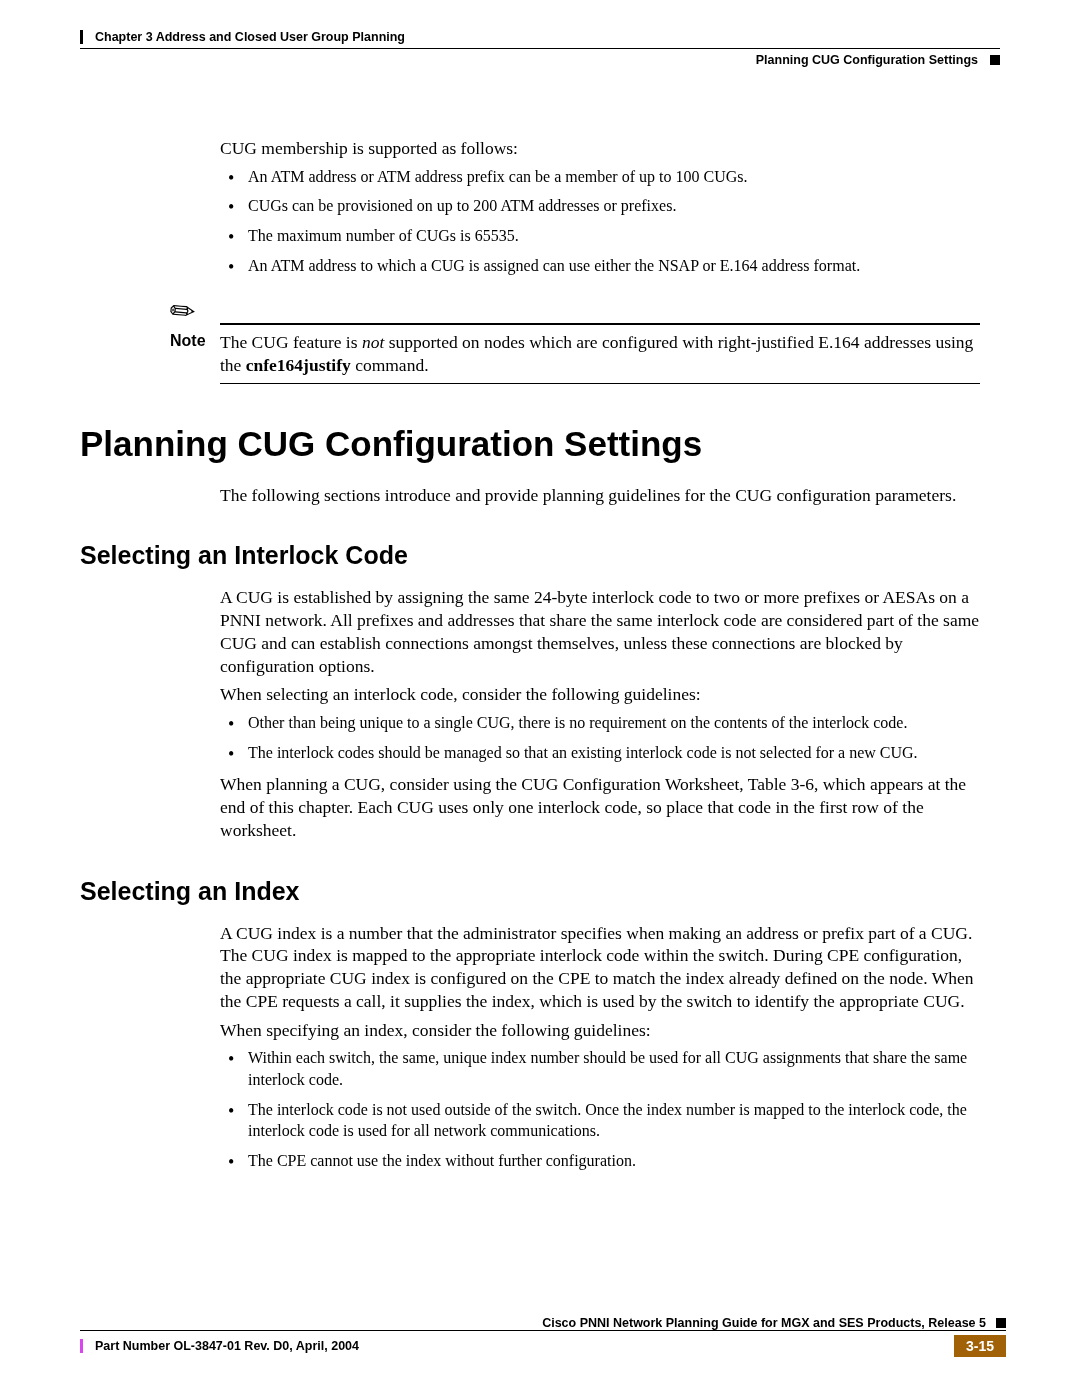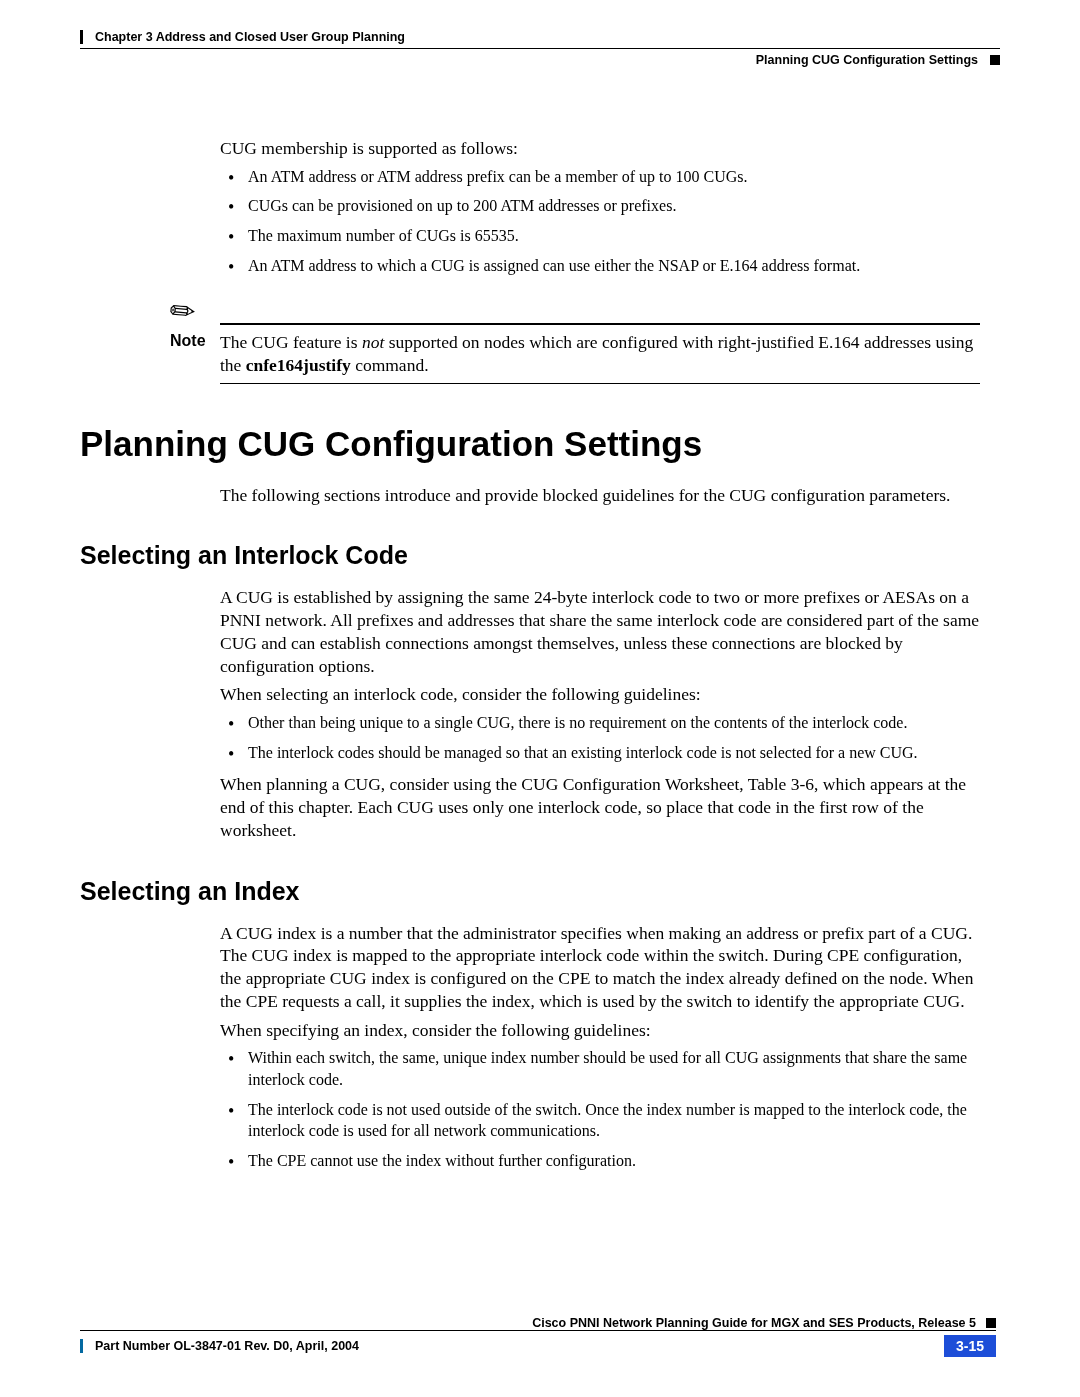--- a/index.html
+++ b/index.html
@@ -130,21 +130,21 @@
   h2.h2 {
     font-family: Arial, Helvetica, sans-serif;
     font-weight: bold;
     font-size: 25px;
     margin: 35px 0 16px 0;
   }
   .interlock-italic { }
   .footer {
     position: absolute;
     left: 80px;
-    right: 84px;
+    right: 74px;
     bottom: 40px;
   }
   .footer-rule {
     border: none;
     border-top: 1px solid #000;
   }
   .footer-top {
     display: flex;
     justify-content: flex-end;
     align-items: center;
@@ -163,25 +163,25 @@
   .footer-bot {
     display: flex;
     justify-content: space-between;
     align-items: center;
     margin-top: 4px;
   }
   .footer-part {
     font-family: Arial, Helvetica, sans-serif;
     font-weight: bold;
     font-size: 12.5px;
-    border-left: 3px solid #0369a1;
+    border-left: 3px solid #d946ef;
     padding-left: 12px;
   }
   .page-badge {
-    background: #1d4ed8;
+    background: #a16207;
     color: #fff;
     font-family: Arial, Helvetica, sans-serif;
     font-weight: bold;
     font-size: 14px;
     padding: 3px 12px;
   }
 </style>
 </head>
 <body>
 
@@ -210,21 +210,21 @@
     <div class="note-label">Note</div>
     <div class="note-text">
       <span>The CUG feature is </span><span class="italic">not</span><span> supported on nodes which are configured with right-justified E.164 addresses using the </span><span class="bold">cnfe164justify</span><span> command.</span>
     </div>
   </div>
   <hr class="note-rule-bot">
 </div>
 
 <h1 class="h1">Planning CUG Configuration Settings</h1>
 <div class="body-indent">
-  <p class="para">The following sections introduce and provide blocked guidelines for the CUG configuration parameters.</p>
+  <p class="para">The following sections introduce and provide planning guidelines for the CUG configuration parameters.</p>
 </div>
 
 <h2 class="h2">Selecting an Interlock Code</h2>
 <div class="body-indent">
   <p class="para">
     <span>A CUG is established by assigning the same 24-byte </span><span class="interlock-italic">interlock code</span><span> to two or more prefixes or AESAs on a PNNI network. All prefixes and addresses that share the same interlock code are considered part of the same CUG and can establish connections amongst themselves, unless these connections are blocked by configuration options.</span>
   </p>
   <p class="para">When selecting an interlock code, consider the following guidelines:</p>
   <ul class="bullets">
     <li>Other than being unique to a single CUG, there is no requirement on the contents of the interlock code.</li>

